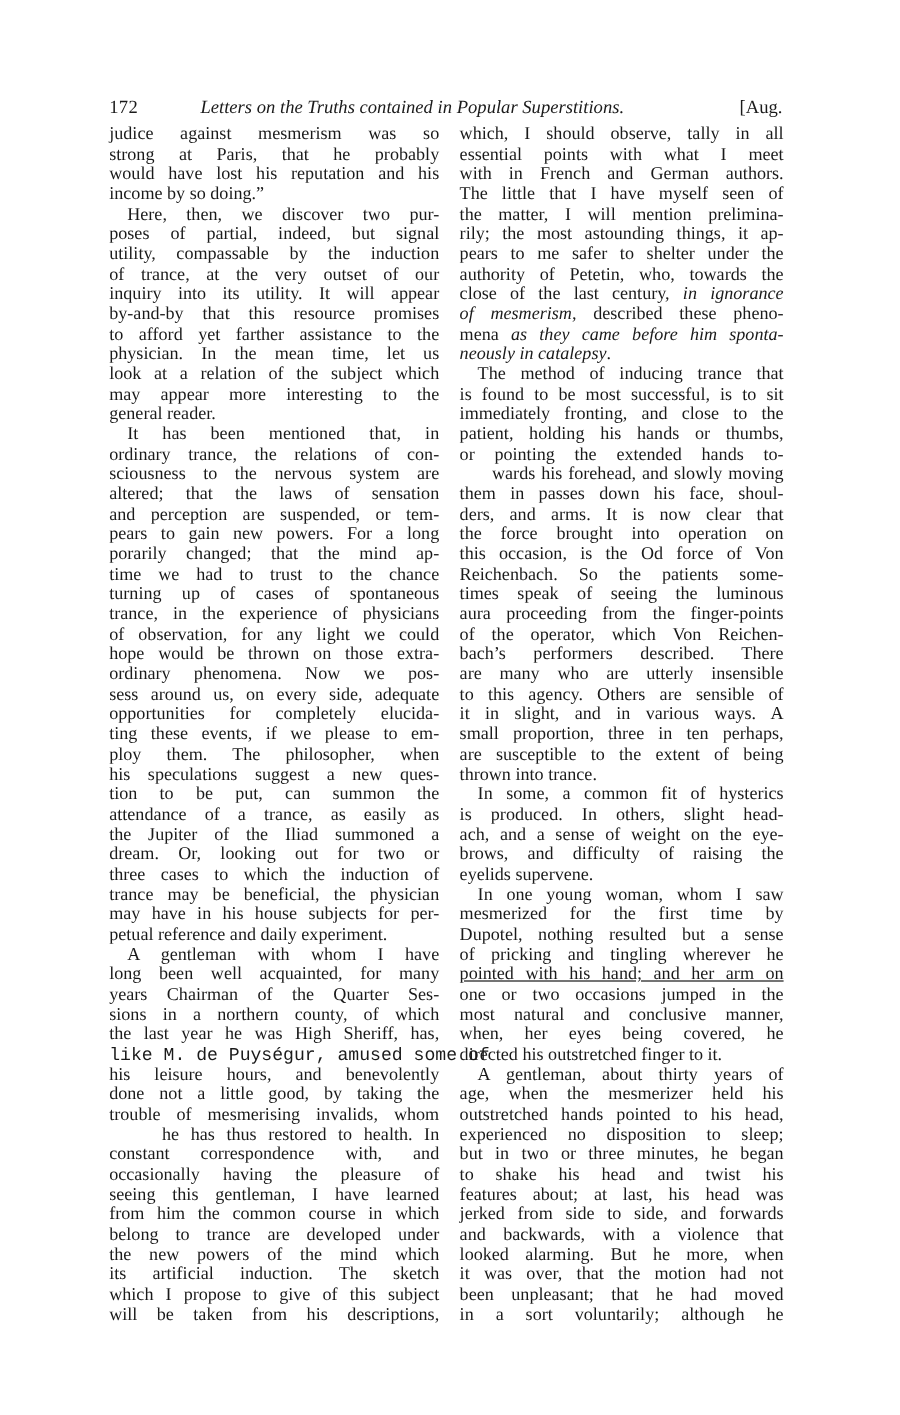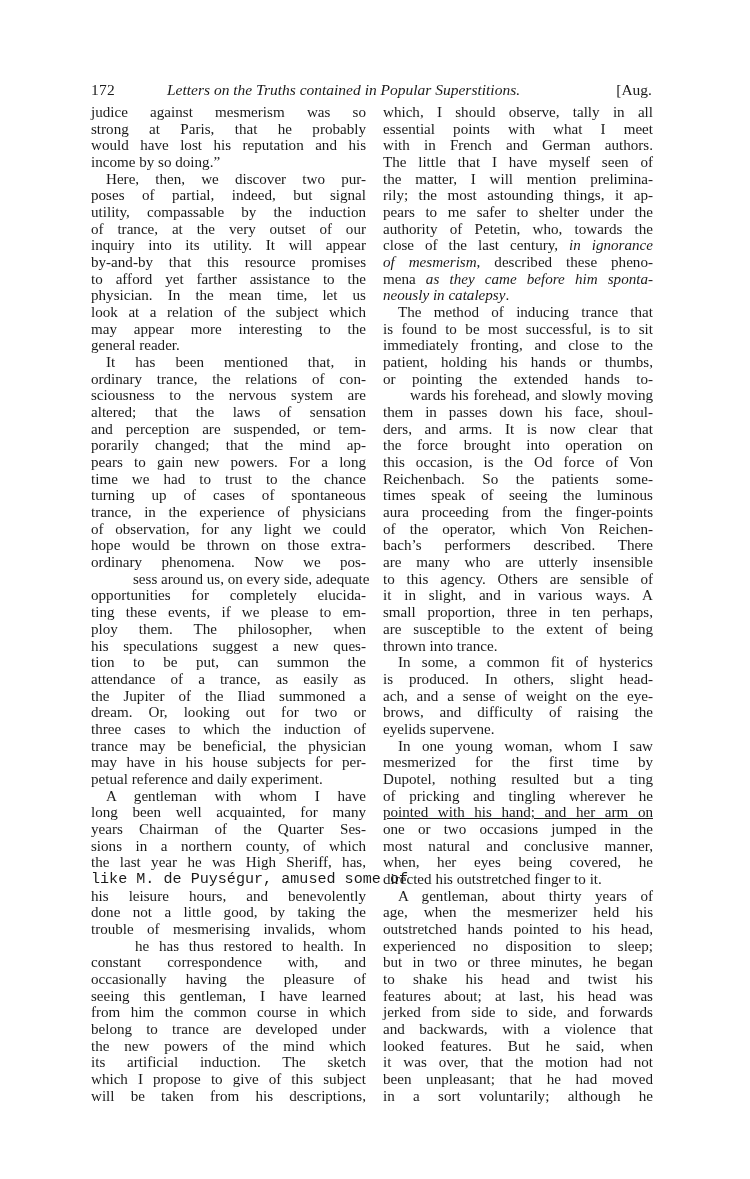--- a/index.html
+++ b/index.html
@@ -97,29 +97,29 @@
       <span class="line" style="white-space: nowrap; display: block;"><span style="white-space: nowrap;">to afford yet farther assistance to the</span></span>
       <span class="line" style="white-space: nowrap; display: block;"><span style="white-space: nowrap;">physician.  In the mean time, let us</span></span>
       <span class="line" style="white-space: nowrap; display: block;"><span style="white-space: nowrap;">look at a relation of the subject which</span></span>
       <span class="line" style="white-space: nowrap; display: block;"><span style="white-space: nowrap;">may appear more interesting to the</span></span>
       <span class="line last" style="white-space: nowrap; display: block;"><span style="white-space: nowrap;">general reader.</span></span>
       <span class="line indent" style="white-space: nowrap; display: block;"><span style="white-space: nowrap;">It has been mentioned that, in</span></span>
       <span class="line" style="white-space: nowrap; display: block;"><span style="white-space: nowrap;">ordinary trance, the relations of con-</span></span>
       <span class="line" style="white-space: nowrap; display: block;"><span style="white-space: nowrap;">sciousness to the nervous system are</span></span>
       <span class="line" style="white-space: nowrap; display: block;"><span style="white-space: nowrap;">altered; that the laws of sensation</span></span>
       <span class="line" style="white-space: nowrap; display: block;"><span style="white-space: nowrap;">and perception are suspended, or tem-</span></span>
+      <span class="line" style="white-space: nowrap; display: block;"><span style="white-space: nowrap;">pears to gain new powers.  For a long</span></span>
       <span class="line" style="white-space: nowrap; display: block;"><span style="white-space: nowrap;">porarily changed; that the mind ap-</span></span>
-      <span class="line" style="white-space: nowrap; display: block;"><span style="white-space: nowrap;">pears to gain new powers.  For a long</span></span>
       <span class="line" style="white-space: nowrap; display: block;"><span style="white-space: nowrap;">time we had to trust to the chance</span></span>
       <span class="line" style="white-space: nowrap; display: block;"><span style="white-space: nowrap;">turning up of cases of spontaneous</span></span>
       <span class="line" style="white-space: nowrap; display: block;"><span style="white-space: nowrap;">trance, in the experience of physicians</span></span>
       <span class="line" style="white-space: nowrap; display: block;"><span style="white-space: nowrap;">of observation, for any light we could</span></span>
       <span class="line" style="white-space: nowrap; display: block;"><span style="white-space: nowrap;">hope would be thrown on those extra-</span></span>
       <span class="line" style="white-space: nowrap; display: block;"><span style="white-space: nowrap;">ordinary phenomena.  Now we pos-</span></span>
-      <span class="line" style="white-space: nowrap; display: block;"><span style="white-space: nowrap; margin-left: 42px;">sess around us, on every side, adequate</span></span>
+      <span class="line" style="white-space: nowrap; display: block;"><span style="white-space: nowrap;">sess around us, on every side, adequate</span></span>
       <span class="line" style="white-space: nowrap; display: block;"><span style="white-space: nowrap;">opportunities for completely elucida-</span></span>
       <span class="line" style="white-space: nowrap; display: block;"><span style="white-space: nowrap;">ting these events, if we please to em-</span></span>
       <span class="line" style="white-space: nowrap; display: block;"><span style="white-space: nowrap;">ploy them.  The philosopher, when</span></span>
       <span class="line" style="white-space: nowrap; display: block;"><span style="white-space: nowrap;">his speculations suggest a new ques-</span></span>
       <span class="line" style="white-space: nowrap; display: block;"><span style="white-space: nowrap;">tion to be put, can summon the</span></span>
       <span class="line" style="white-space: nowrap; display: block;"><span style="white-space: nowrap;">attendance of a trance, as easily as</span></span>
       <span class="line" style="white-space: nowrap; display: block;"><span style="white-space: nowrap;">the Jupiter of the Iliad summoned a</span></span>
       <span class="line" style="white-space: nowrap; display: block;"><span style="white-space: nowrap;">dream.  Or, looking out for two or</span></span>
       <span class="line" style="white-space: nowrap; display: block;"><span style="white-space: nowrap;">three cases to which the induction of</span></span>
       <span class="line" style="white-space: nowrap; display: block;"><span style="white-space: nowrap;">trance may be beneficial, the physician</span></span>
@@ -179,35 +179,35 @@
       <span class="line" style="white-space: nowrap; display: block;"><span style="white-space: nowrap;"><span>small proportion, three in ten perhaps,</span></span></span>
       <span class="line" style="white-space: nowrap; display: block;"><span style="white-space: nowrap;"><span>are susceptible to the extent of being</span></span></span>
       <span class="line last" style="white-space: nowrap; display: block;"><span style="white-space: nowrap;"><span>thrown into trance.</span></span></span>
       <span class="line indent" style="white-space: nowrap; display: block;"><span style="white-space: nowrap;"><span>In some, a common fit of hysterics</span></span></span>
       <span class="line" style="white-space: nowrap; display: block;"><span style="white-space: nowrap;"><span>is produced.  In others, slight head-</span></span></span>
       <span class="line" style="white-space: nowrap; display: block;"><span style="white-space: nowrap;"><span>ach, and a sense of weight on the eye-</span></span></span>
       <span class="line" style="white-space: nowrap; display: block;"><span style="white-space: nowrap;"><span>brows, and difficulty of raising the</span></span></span>
       <span class="line last" style="white-space: nowrap; display: block;"><span style="white-space: nowrap;"><span>eyelids supervene.</span></span></span>
       <span class="line indent" style="white-space: nowrap; display: block;"><span style="white-space: nowrap;"><span>In one young woman, whom I saw</span></span></span>
       <span class="line" style="white-space: nowrap; display: block;"><span style="white-space: nowrap;"><span>mesmerized for the first time by</span></span></span>
-      <span class="line" style="white-space: nowrap; display: block;"><span style="white-space: nowrap;"><span>Dupotel, nothing resulted but a ting</span></span></span>
+      <span class="line" style="white-space: nowrap; display: block;"><span style="white-space: nowrap;"><span>Dupotel, nothing resulted but a sense</span></span></span>
       <span class="line" style="white-space: nowrap; display: block;"><span style="white-space: nowrap;"><span>of pricking and tingling wherever he</span></span></span>
       <span class="line" style="white-space: nowrap; display: block; text-decoration: underline;"><span style="white-space: nowrap;"><span>pointed with his hand; and her arm on</span></span></span>
       <span class="line" style="white-space: nowrap; display: block;"><span style="white-space: nowrap;"><span>one or two occasions jumped in the</span></span></span>
       <span class="line" style="white-space: nowrap; display: block;"><span style="white-space: nowrap;"><span>most natural and conclusive manner,</span></span></span>
       <span class="line" style="white-space: nowrap; display: block;"><span style="white-space: nowrap;"><span>when, her eyes being covered, he</span></span></span>
       <span class="line last" style="white-space: nowrap; display: block;"><span style="white-space: nowrap;"><span>directed his outstretched finger to it.</span></span></span>
       <span class="line indent" style="white-space: nowrap; display: block;"><span style="white-space: nowrap;"><span>A gentleman, about thirty years of</span></span></span>
       <span class="line" style="white-space: nowrap; display: block;"><span style="white-space: nowrap;"><span>age, when the mesmerizer held his</span></span></span>
       <span class="line" style="white-space: nowrap; display: block;"><span style="white-space: nowrap;"><span>outstretched hands pointed to his head,</span></span></span>
       <span class="line" style="white-space: nowrap; display: block;"><span style="white-space: nowrap;"><span>experienced no disposition to sleep;</span></span></span>
       <span class="line" style="white-space: nowrap; display: block;"><span style="white-space: nowrap;"><span>but in two or three minutes, he began</span></span></span>
       <span class="line" style="white-space: nowrap; display: block;"><span style="white-space: nowrap;"><span>to shake his head and twist his</span></span></span>
       <span class="line" style="white-space: nowrap; display: block;"><span style="white-space: nowrap;"><span>features about;  at last, his head was</span></span></span>
       <span class="line" style="white-space: nowrap; display: block;"><span style="white-space: nowrap;"><span>jerked from side to side, and forwards</span></span></span>
       <span class="line" style="white-space: nowrap; display: block;"><span style="white-space: nowrap;"><span>and backwards, with a violence that</span></span></span>
-      <span class="line" style="white-space: nowrap; display: block;"><span style="white-space: nowrap;"><span>looked features.  But he said, when</span></span></span>
+      <span class="line" style="white-space: nowrap; display: block;"><span style="white-space: nowrap;"><span>looked alarming.  But he more, when</span></span></span>
       <span class="line" style="white-space: nowrap; display: block;"><span style="white-space: nowrap;"><span>it was over, that the motion had not</span></span></span>
       <span class="line" style="white-space: nowrap; display: block;"><span style="white-space: nowrap;"><span>been unpleasant;  that he had moved</span></span></span>
       <span class="line" style="white-space: nowrap; display: block;"><span style="white-space: nowrap;"><span>in a sort voluntarily;  although he</span></span></span>
     </div>
 
 </div>
 
 </body></html>

